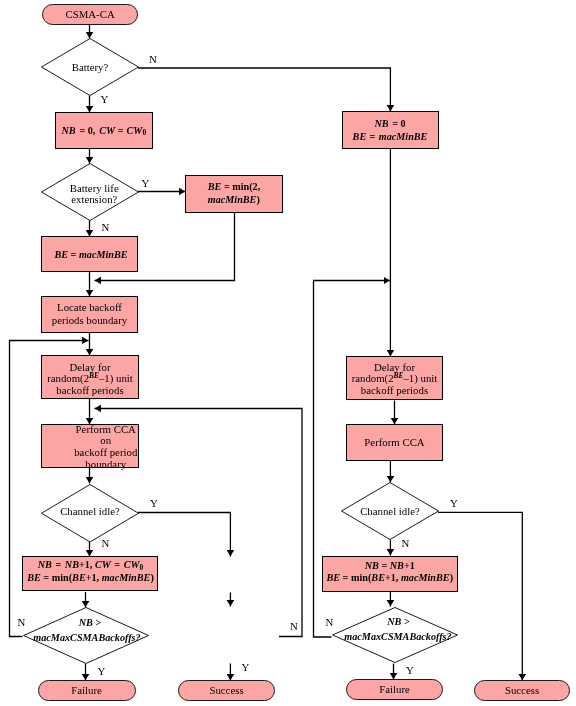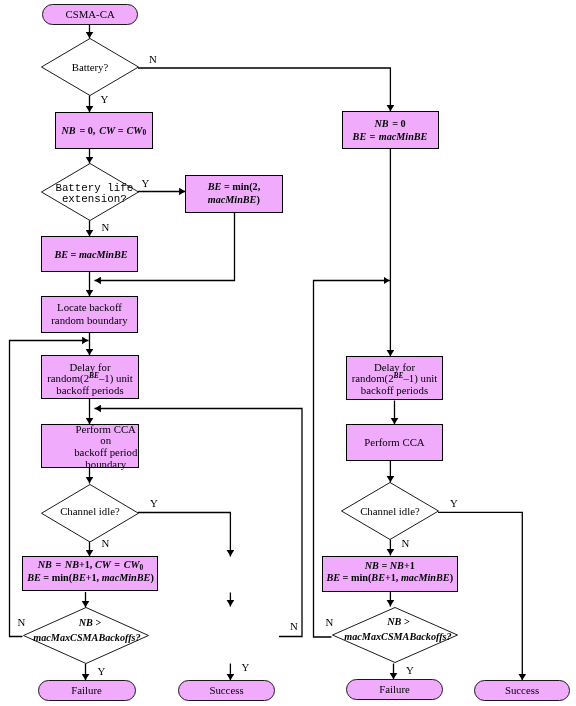--- a/index.html
+++ b/index.html
@@ -3,21 +3,21 @@
 <meta charset="utf-8">
 <title>CSMA-CA flowchart</title>
 <style>
   html,body{margin:0;padding:0;background:#ffffff;}
   body{width:576px;height:706px;position:relative;overflow:hidden;
        font-family:"Liberation Serif", serif;color:#000;
        -webkit-font-smoothing:antialiased;}
   #chart{position:absolute;left:0;top:0;width:576px;height:706px;}
   svg#wires{position:absolute;left:0;top:0;width:576px;height:706px;pointer-events:none;}
   .node{position:absolute;box-sizing:border-box;display:flex;align-items:center;
-        justify-content:center;text-align:center;background:#f0abfc;
+        justify-content:center;text-align:center;background:#fca5a5;
         font-size:10.8px;line-height:11.6px;}
   .proc{border:1.4px solid #000;}
   .term{border:1px solid #1a1a1a;border-radius:60px;}
   .diamond-wrap{position:absolute;}
   .diamond-wrap svg{position:absolute;left:0;top:0;}
   .diamond-text{position:absolute;left:0;top:0;width:100%;height:100%;
         display:flex;align-items:center;justify-content:center;text-align:center;
         font-size:10.8px;line-height:11.6px;}
   .edge-label{position:absolute;font-size:10.8px;line-height:11px;white-space:nowrap;}
   .mi{font-style:italic;font-weight:bold;font-size:10.2px;}
@@ -81,41 +81,41 @@
     <div class="node proc" style="left: 55px; top: 112px; width: 97.5px; height: 37px;">
       <div style="line-height: 13px;">
         <div><span class="mi">NB</span><span style="display: inline-block; width: 1.3px;"></span><span class="mb"> = 0, </span><span style="display: inline-block; width: 1.3px;"></span><span class="mi">CW</span><span class="mb"> = </span><span style="display: inline-block; width: 0.5px;"></span><span class="mi">CW</span><span class="sub">0</span></div>
       </div>
     </div>
     <div class="diamond-wrap" style="left: 41px; top: 163px; width: 98px; height: 58px;">
       <svg width="98" height="58">
         <polygon points="49,0.5 97.5,29 49,57.5 0.5,29" fill="#fff" stroke="#000000" stroke-width="0.9"></polygon>
       </svg>
       <div class="diamond-text">
-        <div style="line-height: 10.8px; position: relative; top: 1.8px; left: 4.3px; font-family: Liberation Mono, monospace;">
+        <div style="line-height: 10.8px; position: relative; top: 1.8px; left: 4.3px;">
           <div><span>Battery life</span></div>
           <div><span>extension?</span></div>
         </div>
       </div>
     </div>
     <div class="node proc" style="left: 185px; top: 175px; width: 98px; height: 38px; text-align: left;">
       <div style="line-height: 13px; position: relative; top: -1px;">
         <div><span class="mi">BE</span><span class="mb"> = min(2,</span></div>
         <div><span class="mi">macMinBE</span><span class="mb">)</span></div>
       </div>
     </div>
     <div class="node proc" style="left: 41px; top: 236px; width: 97px; height: 36px;">
       <div style="line-height: 13px; position: relative; top: 0.5px; left: 1.5px;">
         <div><span class="mi">BE</span><span class="mb"> = </span><span class="mi">macMinBE</span></div>
       </div>
     </div>
     <div class="node proc" style="left: 41px; top: 296px; width: 97px; height: 37px;">
       <div style="line-height: 12.8px; position: relative; top: -1px;">
         <div><span>Locate backoff</span></div>
-        <div><span>random boundary</span></div>
+        <div><span>periods boundary</span></div>
       </div>
     </div>
     <div class="node proc" style="left: 41px; top: 355px; width: 98px; height: 44px;">
       <div style="line-height: 11px; position: relative; top: 2px;">
         <div><span>Delay for</span></div>
         <div><span>random(2</span><span class="sup">BE</span><span>–1) unit</span></div>
         <div><span>backoff periods</span></div>
       </div>
     </div>
     <div class="node proc" style="left: 41px; top: 424.3px; width: 97.5px; height: 43.5px; padding-left: 32px;">

